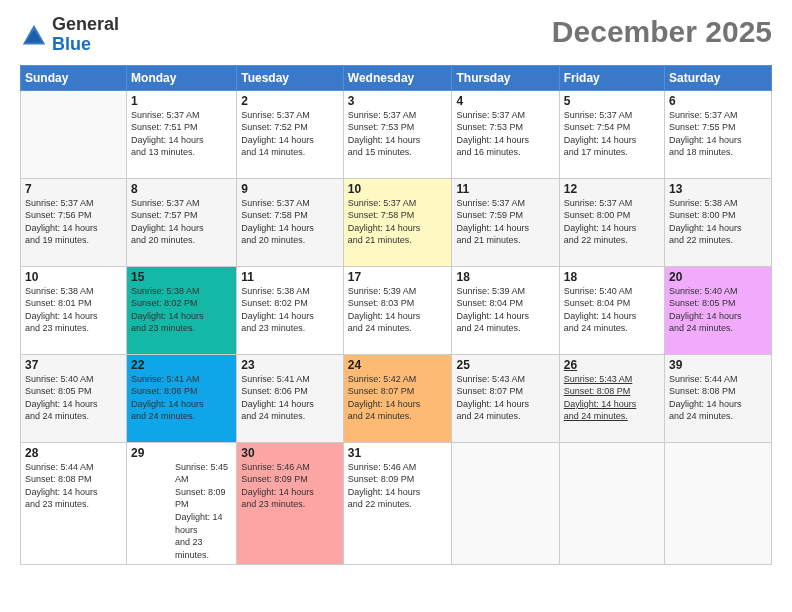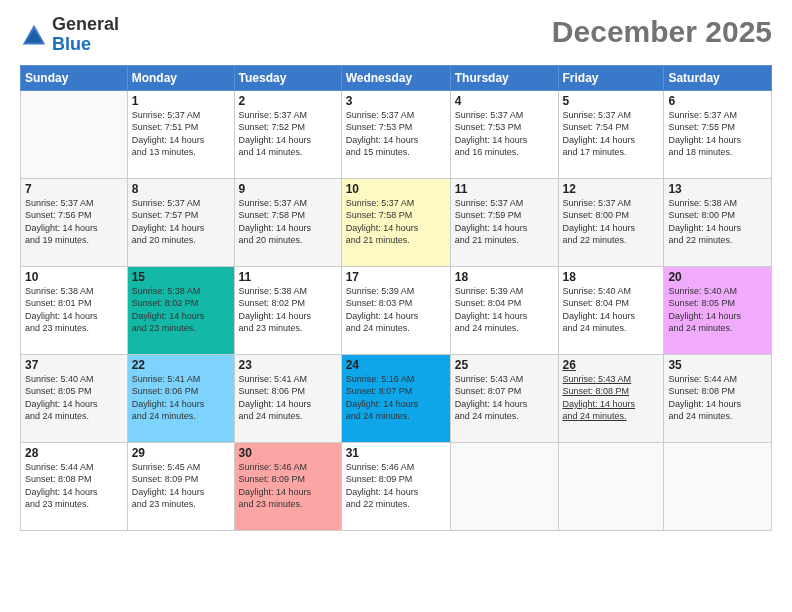--- a/index.html
+++ b/index.html
@@ -282,74 +282,74 @@
           </td>
         </tr>
         <tr style="background: rgb(245, 245, 245);">
           <td style="background: rgb(245, 245, 245);">
             <span class="day-num">37</span>
             <div class="day-info" style="white-space: pre-line;">Sunrise: 5:40 AM
 Sunset: 8:05 PM
 Daylight: 14 hours
 and 24 minutes.</div>
           </td>
-          <td style="background: #7dd3fc;">
+          <td style="background: #0ea5e9;">
             <span class="day-num">22</span>
             <div class="day-info" style="white-space: pre-line;">Sunrise: 5:41 AM
 Sunset: 8:06 PM
 Daylight: 14 hours
 and 24 minutes.</div>
           </td>
           <td style="background: rgb(245, 245, 245);">
             <span class="day-num">23</span>
             <div class="day-info" style="white-space: pre-line;">Sunrise: 5:41 AM
 Sunset: 8:06 PM
 Daylight: 14 hours
 and 24 minutes.</div>
           </td>
-          <td style="background: #0ea5e9;">
+          <td style="background: #fdba74;">
             <span class="day-num">24</span>
-            <div class="day-info" style="white-space: pre-line;">Sunrise: 5:16 AM
+            <div class="day-info" style="white-space: pre-line;">Sunrise: 5:42 AM
 Sunset: 8:07 PM
 Daylight: 14 hours
 and 24 minutes.</div>
           </td>
           <td style="background: rgb(245, 245, 245);">
             <span class="day-num">25</span>
             <div class="day-info" style="white-space: pre-line;">Sunrise: 5:43 AM
 Sunset: 8:07 PM
 Daylight: 14 hours
 and 24 minutes.</div>
           </td>
           <td style="background: rgb(245, 245, 245); text-decoration: underline;">
             <span class="day-num">26</span>
             <div class="day-info" style="white-space: pre-line;">Sunrise: 5:43 AM
 Sunset: 8:08 PM
 Daylight: 14 hours
 and 24 minutes.</div>
           </td>
           <td style="background: rgb(245, 245, 245);">
-            <span class="day-num">35</span>
+            <span class="day-num">39</span>
             <div class="day-info" style="white-space: pre-line;">Sunrise: 5:44 AM
 Sunset: 8:08 PM
 Daylight: 14 hours
 and 24 minutes.</div>
           </td>
         </tr>
         <tr style="background: rgb(255, 255, 255);">
           <td style="background: rgb(255, 255, 255);">
             <span class="day-num">28</span>
             <div class="day-info" style="white-space: pre-line;">Sunrise: 5:44 AM
 Sunset: 8:08 PM
 Daylight: 14 hours
 and 23 minutes.</div>
           </td>
           <td style="background: rgb(255, 255, 255);">
             <span class="day-num">29</span>
-            <div class="day-info" style="white-space: pre-line;">Sunrise: 5:45 AM
+            <div class="day-info" style="white-space: pre-line; margin-left: 44px;">Sunrise: 5:45 AM
 Sunset: 8:09 PM
 Daylight: 14 hours
 and 23 minutes.</div>
           </td>
           <td style="background: #fca5a5;">
             <span class="day-num">30</span>
             <div class="day-info" style="white-space: pre-line;">Sunrise: 5:46 AM
 Sunset: 8:09 PM
 Daylight: 14 hours
 and 23 minutes.</div>

